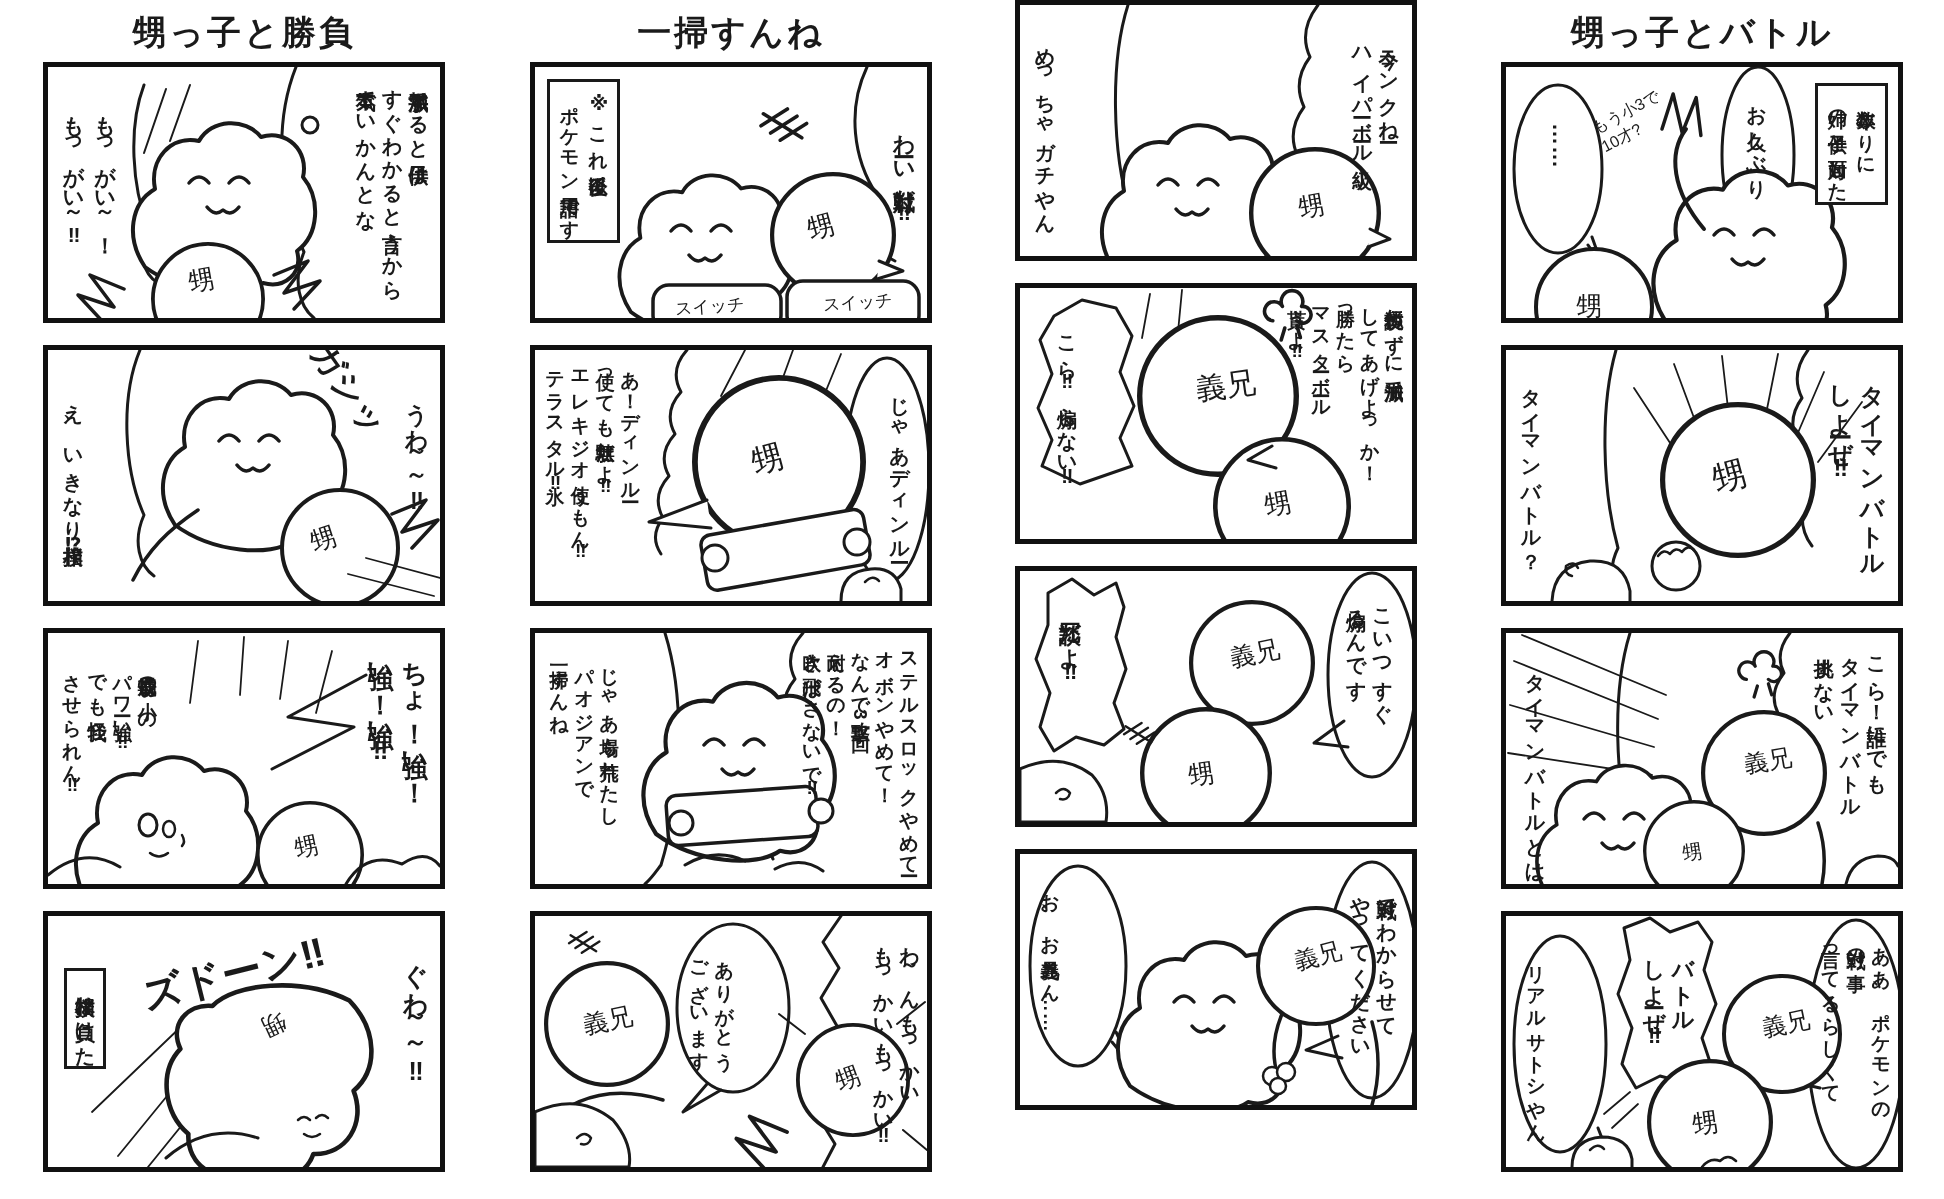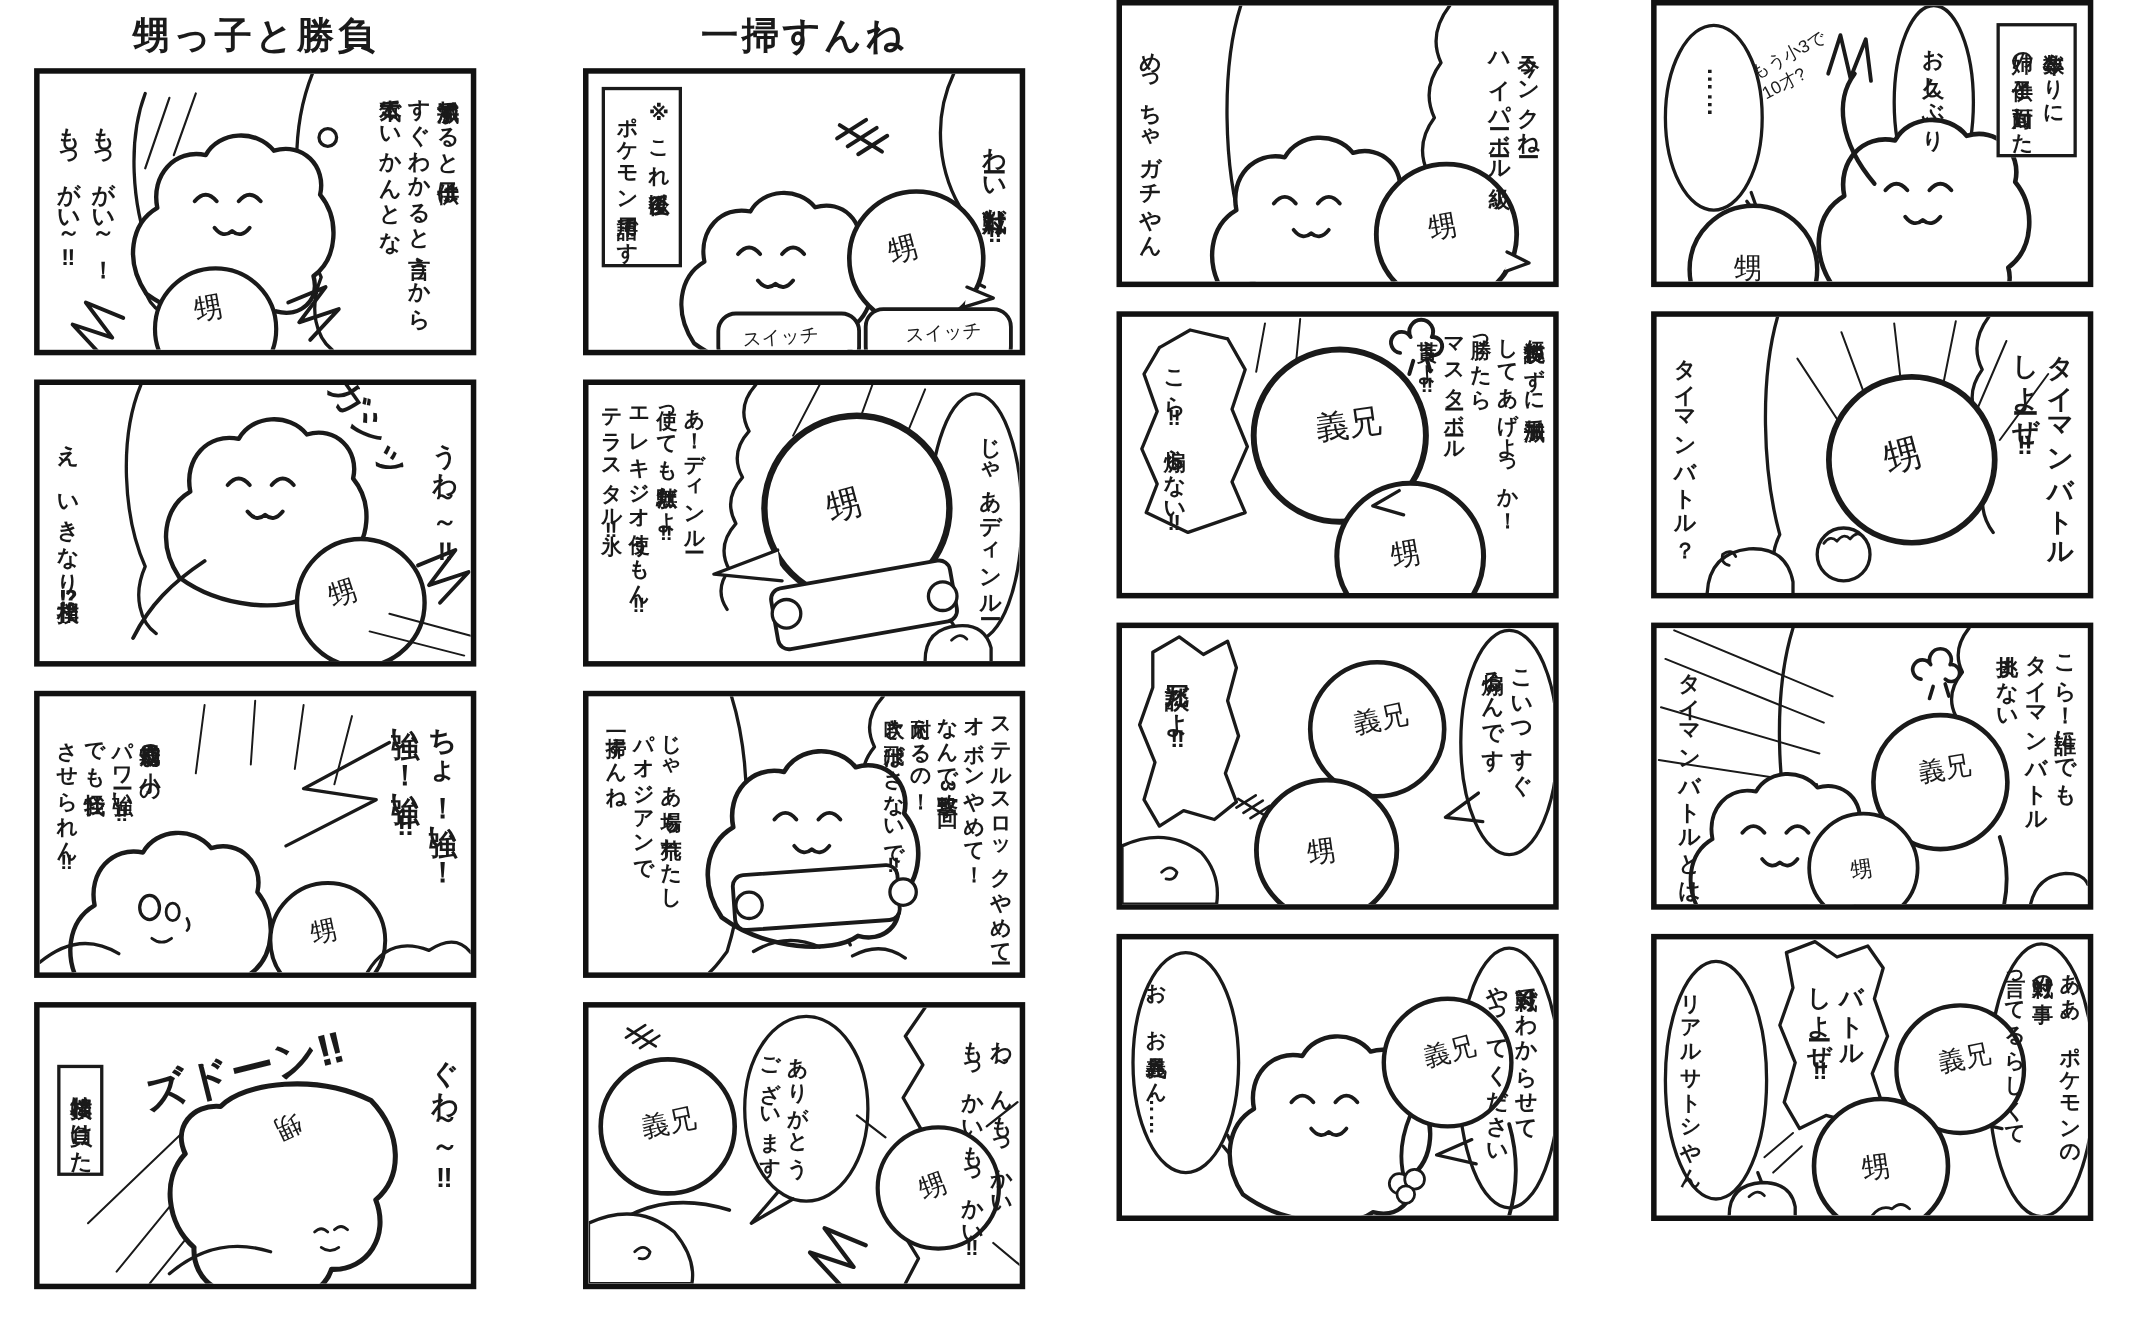--- a/index.html
+++ b/index.html
@@ -33,21 +33,21 @@
     <circle id="g-head" r="58"></circle>
     <path id="g-spiky" d="M0,0 L34,-14 L10,18 L46,6 L20,34"></path>
     <g id="g-puff">
       <path d="M-16,4 a8,8 0 1 1 8,-12 a9,9 0 1 1 16,0 a7,7 0 1 1 -4,12"></path>
       <path d="M-6,10 l-3,10 M4,8 l3,10"></path>
     </g>
     <path id="g-ticks" d="M0,14 L22,0 M8,20 L30,6 M16,26 L38,12 M2,4 L34,24"></path>
   </defs>
 </svg>
 
-<div class="strip" style="left:31px">
+<div class="strip" style="left:43px">
   <div class="strip-title">甥っ子と勝負</div>
 
   <div class="panel">
     <svg viewBox="0 0 392 251">
       <path class="ink" stroke-width="3" d="M248,0 C226,55 230,130 256,185 C244,215 252,240 266,251"></path>
       <circle class="inkw" stroke-width="3" cx="262" cy="58" r="8"></circle>
       <circle class="inkw" stroke-width="3" cx="243" cy="86" r="5"></circle>
       <path class="ink" stroke-width="2" d="M118,22 L96,86 M142,18 L122,74"></path>
       <path class="ink" stroke-width="3" d="M96,18 C80,60 84,120 100,160 C88,185 96,208 110,216"></path>
       <use href="#g-blob" class="inkw" stroke-width="4" transform="translate(175,140)"></use>
@@ -276,20 +276,21 @@
       <circle class="inkw" stroke-width="2.5" cx="258" cy="232" r="8"></circle>
     </svg>
     <div class="vtext" style="top:28px;right:12px;font-size:20px">対戦でわからせて
 やってください</div>
     <div class="vtext" style="top:26px;left:18px;font-size:19px">お、お義兄さん……</div>
     <span class="clabel hand" style="left:274px;top:86px;font-size:24px;transform:rotate(-15deg)">義兄</span>
   </div>
 </div>
 
 <div class="strip" style="left:1501px">
+  <div class="strip-title">甥っ子とバトル</div>
 
   <div class="panel">
     <svg viewBox="0 0 392 251">
       <ellipse class="inkw" stroke-width="3" cx="252" cy="88" rx="36" ry="88"></ellipse>
       <ellipse class="inkw" stroke-width="3" cx="52" cy="102" rx="44" ry="84"></ellipse>
       <path class="ink" stroke-width="3" d="M82,178 L96,198 L86,170"></path>
       <use href="#g-blob" class="inkw" stroke-width="4" transform="translate(242,192) scale(1.05)"></use>
       <use href="#g-face" class="ink" stroke-width="3.5" transform="translate(242,180)"></use>
       <path class="ink" stroke-width="4" d="M198,162 C166,124 162,86 180,62"></path>
       <use href="#g-spiky" class="ink" stroke-width="3.5" transform="translate(156,62) rotate(-50)"></use>

